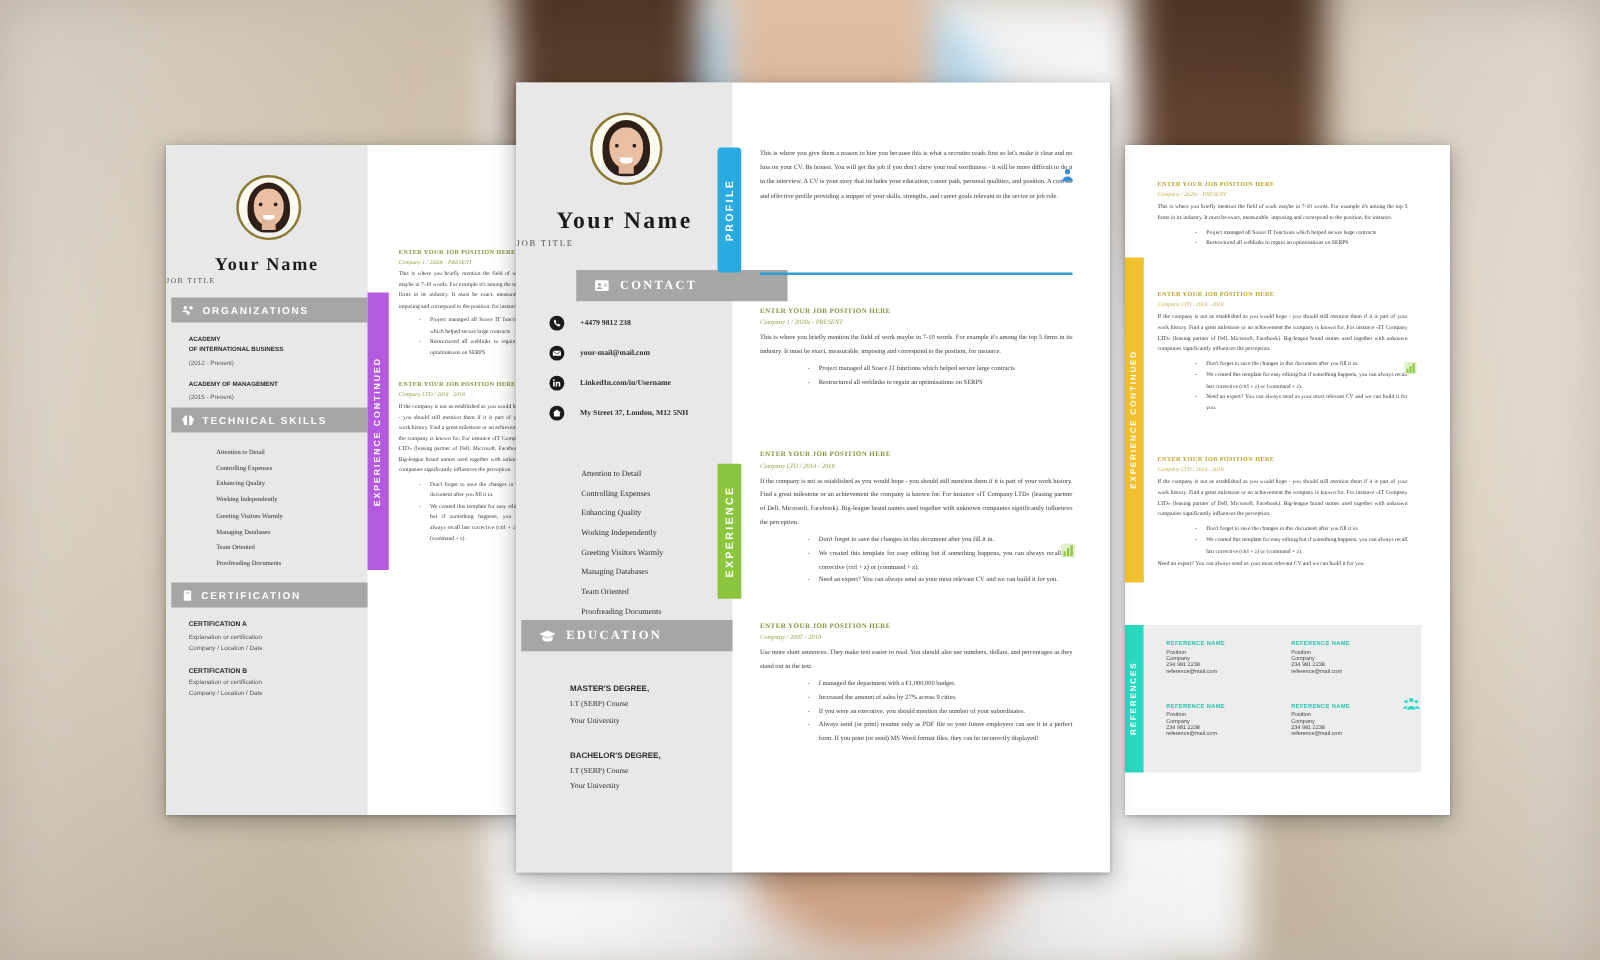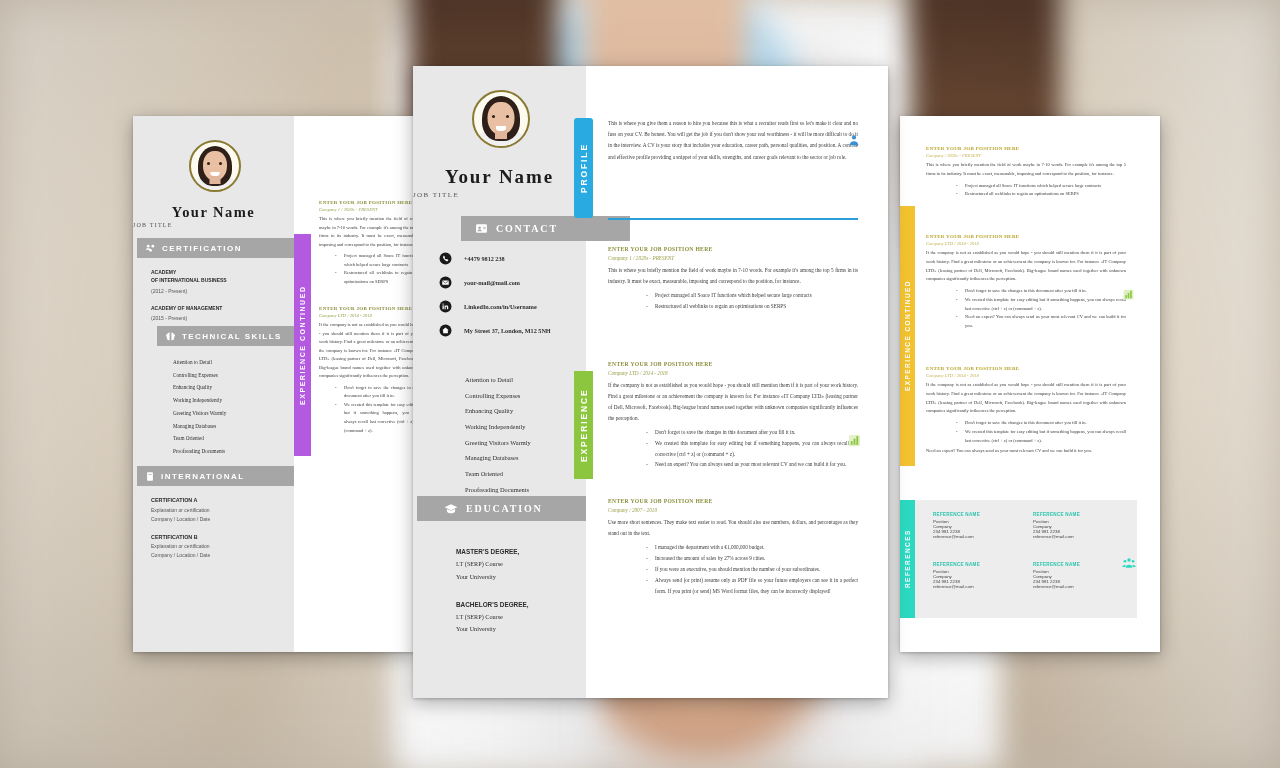--- a/index.html
+++ b/index.html
@@ -138,31 +138,31 @@
     <div class="name" style="position:absolute; left:0; top:88px; width:161px; font-size:14.5px;">Your Name</div>
     <div class="jobtitle" style="position:absolute; left:0; top:106px; width:161px; font-size:6px;">JOB TITLE</div>
 
     <div class="side-band" style="position:absolute; left:4px; top:122px; width:157px; height:20px; font-size:8px; padding-left:8px;">
       <svg width="11" height="11" viewBox="0 0 24 24" fill="#fff" style="margin-right:6px;flex:none">
         <circle cx="7" cy="7" r="3"></circle>
           <circle cx="17" cy="7" r="3"></circle>
           <circle cx="12" cy="16" r="3"></circle>
         <path d="M2 14c0-2 2.5-3.2 5-3.2S12 12 12 14v1H2z" opacity=".8"></path>
       </svg>
-      <span>CERTIFICATION</span>
+      <span>ORGANIZATIONS</span>
     </div>
     <div class="blk" style="left:18px; top:152px; width:135px; font-size:5px; line-height:1.65;">
       <div class="org-t">ACADEMY</div>
       <div class="org-t">OF INTERNATIONAL BUSINESS</div>
       <div class="org-s" style="margin-top:2px;">(2012 - Present)</div>
       <div class="org-t" style="margin-top:9px;">ACADEMY OF MANAGEMENT</div>
       <div class="org-s" style="margin-top:2px;">(2015 - Present)</div>
     </div>
 
-    <div class="side-band" style="position:absolute; left:4px; top:210px; width:140px; height:20px; font-size:8px; padding-left:8px;margin-left:20px;">
+    <div class="side-band" style="position:absolute; left:4px; top:210px; width:157px; height:20px; font-size:8px; padding-left:8px;">
       <svg width="11" height="11" viewBox="0 0 24 24" fill="#fff" style="margin-right:6px;flex:none">
         <path d="M9 3a4 4 0 00-4 4 3 3 0 00-1 5.8V16a4 4 0 004 4h2V3H9zm6 0h-1v17h2a4 4 0 004-4v-3.2A3 3 0 0019 7a4 4 0 00-4-4z"></path>
       </svg>
       <span>TECHNICAL SKILLS</span>
     </div>
     <div class="blk" style="left:40px; top:240px; width:120px; font-size:5.2px; line-height:2.45;">
       <div class="sk-item">Attention to Detail</div>
       <div class="sk-item">Controlling Expenses</div>
       <div class="sk-item">Enhancing Quality</div>
       <div class="sk-item">Working Independently</div>
@@ -170,21 +170,21 @@
       <div class="sk-item">Managing Databases</div>
       <div class="sk-item">Team Oriented</div>
       <div class="sk-item">Proofreading Documents</div>
     </div>
 
     <div class="side-band" style="position:absolute; left:4px; top:350px; width:157px; height:20px; font-size:8px; padding-left:8px;">
       <svg width="10" height="11" viewBox="0 0 24 24" fill="#fff" style="margin-right:6px;flex:none">
         <rect x="5" y="2" width="14" height="20" rx="1.5"></rect>
           <rect x="8" y="6" width="8" height="1.6" fill="#a6a6a6"></rect>
       </svg>
-      <span>INTERNATIONAL</span>
+      <span>CERTIFICATION</span>
     </div>
     <div class="blk" style="left:18px; top:380px; width:135px; font-size:5px; line-height:1.8;">
       <div class="org-t" style="font-size:5.4px;">CERTIFICATION A</div>
       <div class="org-s">Explanation or certification</div>
       <div class="org-s">Company / Location / Date</div>
       <div class="org-t" style="margin-top:9px; font-size:5.4px;">CERTIFICATION B</div>
       <div class="org-s">Explanation or certification</div>
       <div class="org-s">Company / Location / Date</div>
     </div>
 
@@ -365,21 +365,21 @@
       <div class="sk-item">Attention to Detail</div>
       <div class="sk-item">Controlling Expenses</div>
       <div class="sk-item">Enhancing Quality</div>
       <div class="sk-item">Working Independently</div>
       <div class="sk-item">Greeting Visitors Warmly</div>
       <div class="sk-item">Managing Databases</div>
       <div class="sk-item">Team Oriented</div>
       <div class="sk-item">Proofreading Documents</div>
     </div>
 
-    <div class="side-band" style="position:absolute; left:4px; top:430px; width:169px; height:25px; font-size:10px; padding-left:27px;
+    <div class="side-band" style="position:absolute; left:4px; top:430px; width:169px; height:25px; font-size:10px; padding-left:14px;
                 font-family:'Liberation Serif',serif;">
       <svg width="14" height="12" viewBox="0 0 24 20" fill="#fff" style="margin-right:8px;flex:none">
         <path d="M12 2L1 7l11 5 11-5z"></path>
           <path d="M5 10v4c0 2 3.5 3.5 7 3.5s7-1.5 7-3.5v-4l-7 3.2z"></path>
       </svg>
       <span>EDUCATION</span>
     </div>
     <div style="position:absolute; left:43px; top:480px; width:130px; font-size:6.2px; line-height:1.95;">
       <div class="org-t" style="font-size:6.4px;">MASTER'S DEGREE,</div>
       <div class="sk-item">I.T (SERP) Course</div>

